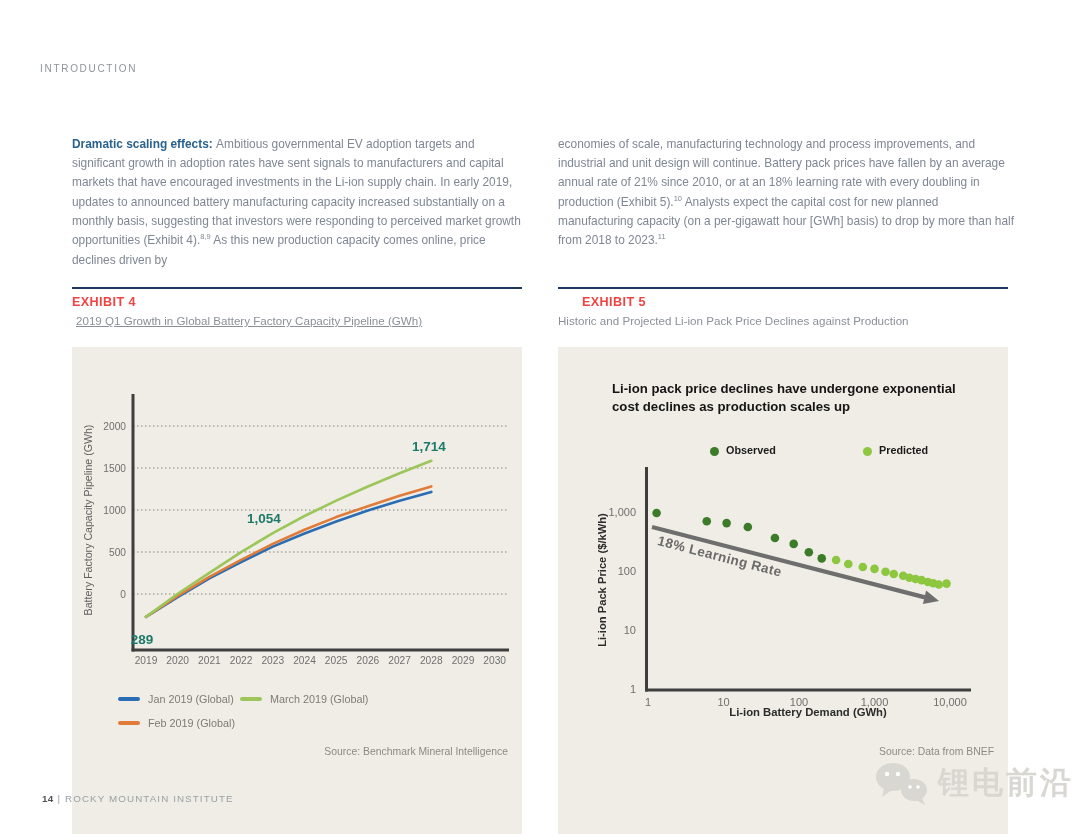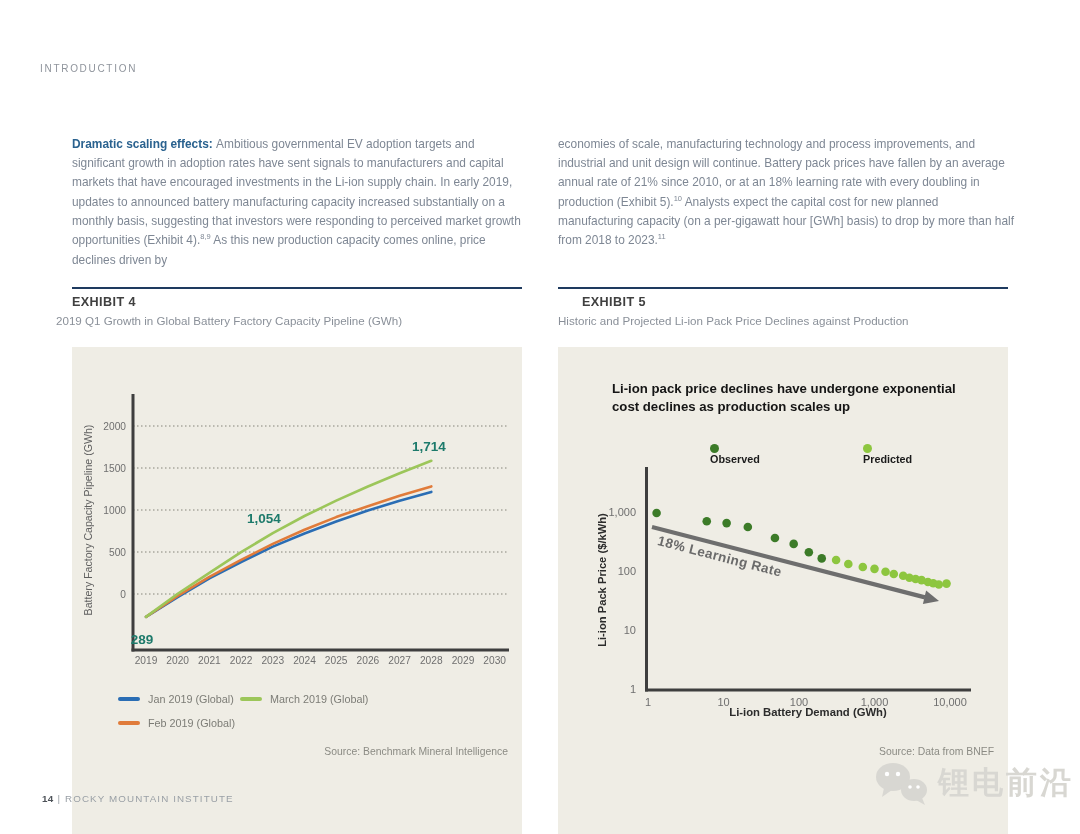--- a/index.html
+++ b/index.html
@@ -3,34 +3,34 @@
 <meta charset="utf-8">
 <style>
   html,body{margin:0;padding:0;background:#ffffff;}
   .page{position:relative;width:1080px;height:834px;background:#ffffff;
         font-family:"Liberation Sans",sans-serif;overflow:hidden;}
   .eyebrow{position:absolute;left:40px;top:63px;font-size:10px;letter-spacing:1.7px;color:#8f949c;}
   .bodycol{position:absolute;top:123px;width:458px;font-size:11.9px;line-height:19.3px;color:#7e8794;}
   .bodycol .lead{color:#2a628f;font-weight:bold;}
   sup{font-size:7.5px;line-height:0;}
   .ex-rule{position:absolute;top:287px;width:450px;height:2px;background:#1e3a5f;}
-  .ex-title{position:absolute;top:295px;font-size:12.6px;font-weight:bold;color:#404040;letter-spacing:.4px;}
+  .ex-title{position:absolute;top:295px;font-size:12.6px;font-weight:bold;color:#ef4444;letter-spacing:.4px;}
   .ex-sub{position:absolute;top:314px;font-size:11.6px;color:#8a9099;}
   .chart-box{position:absolute;top:347px;width:450px;height:543px;background:#efede5;}
   .chart-box svg{position:absolute;left:0;top:0;}
   .src{position:absolute;right:14px;top:399px;font-size:10.4px;color:#8b8b84;}
   
   .ytitle4{position:absolute;left:16px;top:173px;transform:translate(-50%,-50%) rotate(-90deg);
            white-space:nowrap;font-size:10.6px;color:#5f5f5f;}
   .leg4{position:absolute;font-size:10.8px;color:#7c7c76;display:flex;align-items:center;}
   .leg4 .mark{display:inline-block;width:22px;height:3.5px;border-radius:2px;margin-right:8px;}
   
   .inner-title{position:absolute;left:54px;top:33px;width:374px;font-size:13.2px;font-weight:bold;
                color:#151515;line-height:17.5px;}
-  .leg5{position:absolute;top:97px;font-size:10.8px;font-weight:bold;color:#1b1b1b;display:flex;align-items:flex-start;flex-direction:column;}
+  .leg5{position:absolute;top:97px;font-size:10.8px;font-weight:bold;color:#1b1b1b;display:flex;align-items:flex-end;}
   .leg5 .dot{display:inline-block;width:9px;height:9px;border-radius:50%;margin-right:7px;}
   .learn{position:absolute;left:100px;top:186px;font-size:13.5px;font-weight:bold;color:#6a6a6a;
          letter-spacing:.4px;transform:rotate(14.5deg);transform-origin:left center;white-space:nowrap;}
   .ytitle5{position:absolute;left:44px;top:233px;transform:translate(-50%,-50%) rotate(-90deg);
            white-space:nowrap;font-size:11.2px;font-weight:bold;color:#2c2c2c;}
   .xtitle5{position:absolute;left:88px;top:359px;width:324px;text-align:center;
            font-size:11.3px;font-weight:bold;color:#2c2c2c;}
   
   .footer{position:absolute;left:42px;top:793px;font-size:9.8px;letter-spacing:1.1px;color:#9aa0a6;}
   .footer .pg{color:#4d5258;font-weight:bold;letter-spacing:.4px;}
@@ -43,21 +43,21 @@
 <div class="page">
 
   <div class="eyebrow">INTRODUCTION</div>
 
   <p class="bodycol" style="left:72px;"><span class="lead">Dramatic scaling effects: </span><span>Ambitious governmental EV adoption targets and significant growth in adoption rates have sent signals to manufacturers and capital markets that have encouraged investments in the Li-ion supply chain. In early 2019, updates to announced battery manufacturing capacity increased substantially on a monthly basis, suggesting that investors were responding to perceived market growth opportunities (Exhibit 4).</span><sup>8,9</sup><span> As this new production capacity comes online, price declines driven by</span></p>
 
   <p class="bodycol" style="left:558px;"><span>economies of scale, manufacturing technology and process improvements, and industrial and unit design will continue. Battery pack prices have fallen by an average annual rate of 21% since 2010, or at an 18% learning rate with every doubling in production (Exhibit 5).</span><sup>10</sup><span>  Analysts expect the capital cost for new planned manufacturing capacity (on a per-gigawatt hour [GWh] basis) to drop by more than half from 2018 to 2023.</span><sup>11</sup></p>
 
   <div class="ex-rule" style="left:72px;"></div>
   <div class="ex-title" style="left:72px;">EXHIBIT 4</div>
-  <div class="ex-sub" style="left:56px;">2019 Q1 Growth in Global Battery Factory Capacity Pipeline (GWh)</div>
+  <div class="ex-sub" style="left:76px;text-decoration:underline;">2019 Q1 Growth in Global Battery Factory Capacity Pipeline (GWh)</div>
 
   <div class="ex-rule" style="left:558px;"></div>
   <div class="ex-title" style="left:558px;padding-left:24px;">EXHIBIT 5</div>
   <div class="ex-sub" style="left:558px;">Historic and Projected Li-ion Pack Price Declines against Production</div>
 
   <div class="chart-box" style="left:72px;">
     <svg id="svg4" width="450" height="423">
         <line x1="61" x2="437" y1="79" y2="79" stroke="#85857b" stroke-width="1" stroke-dasharray="1.5,2.5"></line>
         <text x="54" y="82.5" text-anchor="end" font-size="10.2" fill="#6f6f6f" font-family="Liberation Sans, sans-serif">2000</text>
         <line x1="61" x2="437" y1="121" y2="121" stroke="#85857b" stroke-width="1" stroke-dasharray="1.5,2.5"></line>

